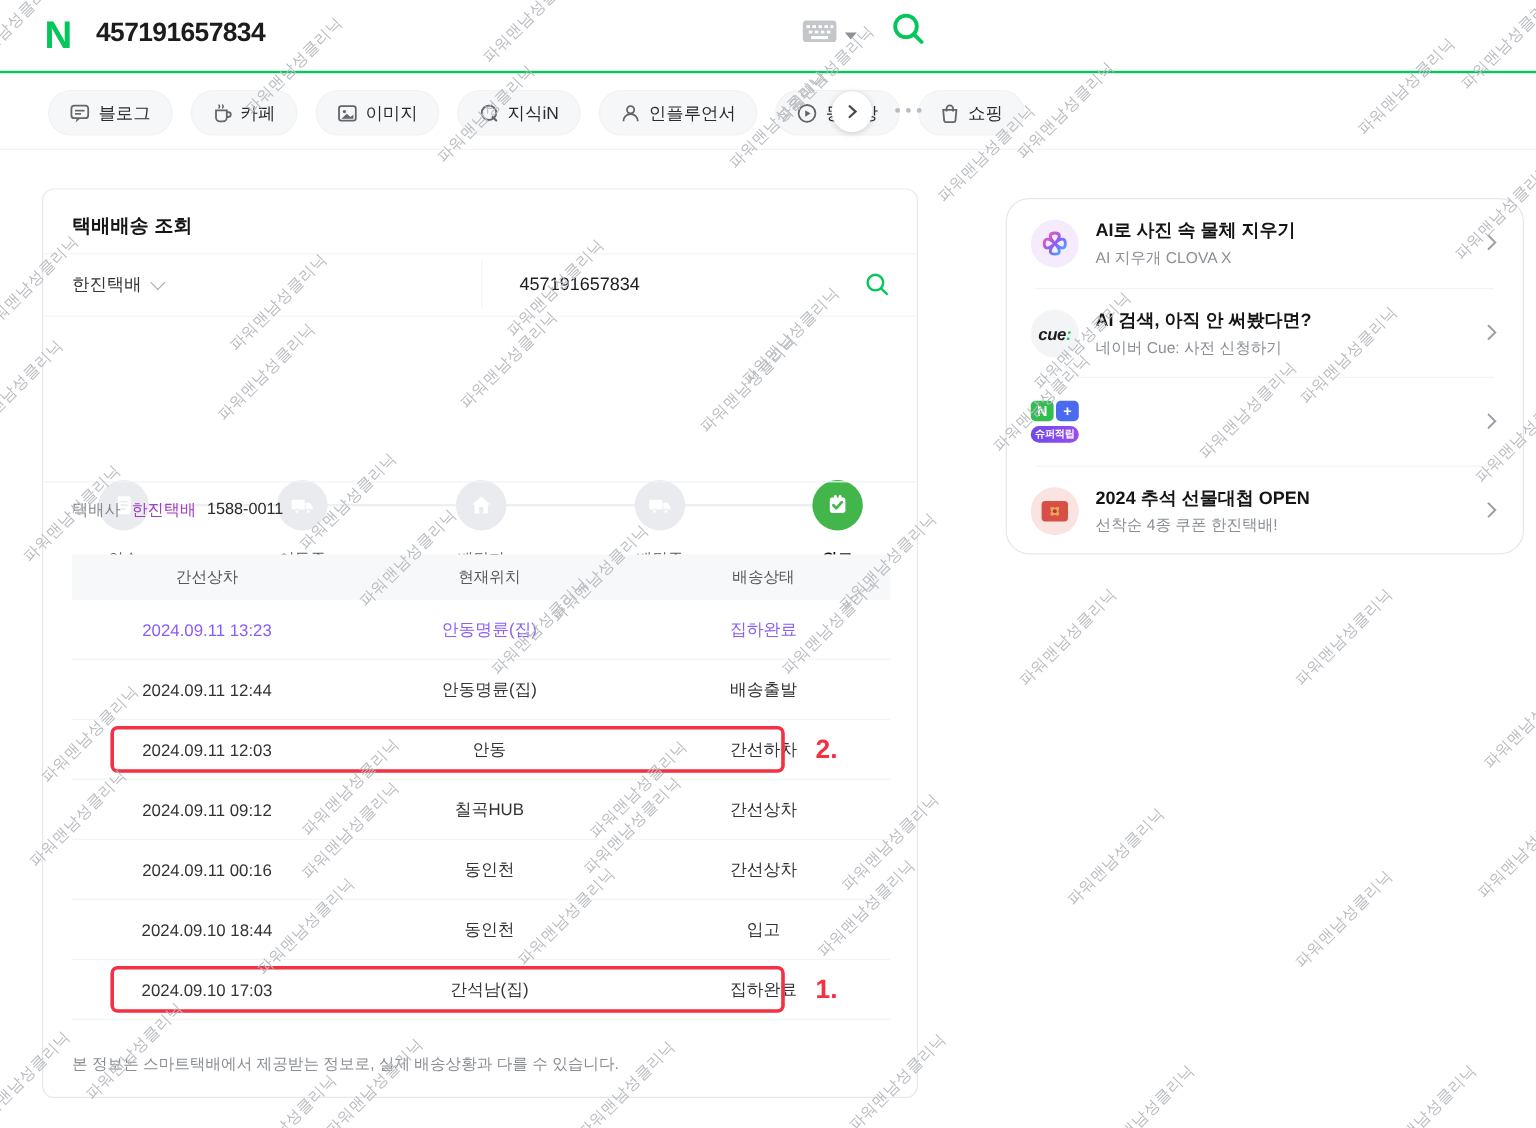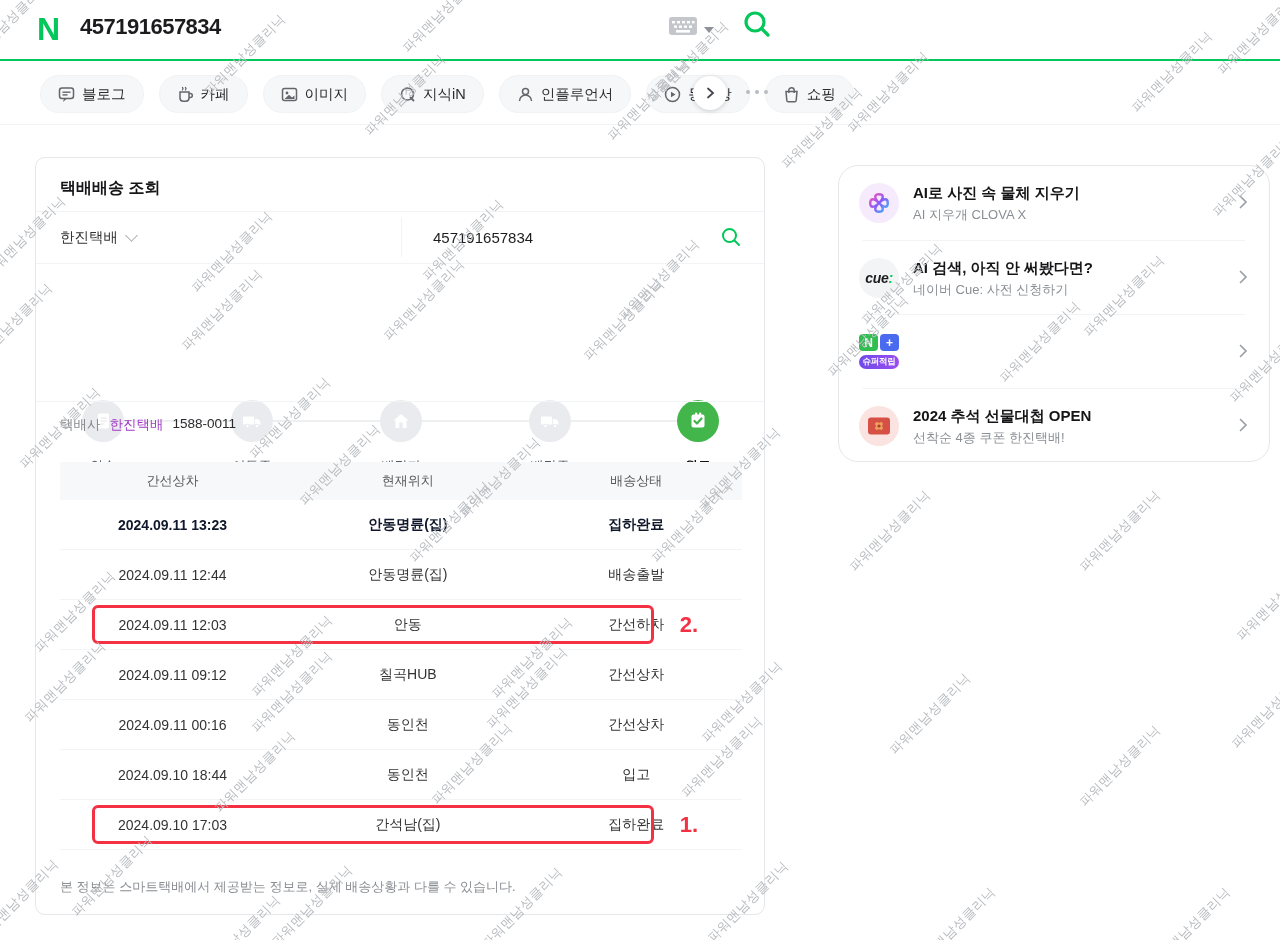--- a/index.html
+++ b/index.html
@@ -53,21 +53,21 @@
   .courier-line{position:absolute;left:24px;top:258px;display:flex;align-items:flex-start;gap:9px;font-size:13.5px;}
   .courier-line .lab{color:#85888d;}
   .courier-line .name{color:var(--link-purple);cursor:pointer;}
   .courier-line .phone{color:#2a2a2c;}
 
   
   .ttable{position:absolute;left:24px;top:304px;width:682px;}
   .thead{display:flex;height:38px;background:#f7f8fa;align-items:center;font-size:13px;color:#55585c;}
   .trow{display:flex;height:50px;align-items:center;font-size:14px;color:#333;border-bottom:1px solid #f3f4f6;position:relative;}
   .c1{width:33%;text-align:center;} .c2{width:36%;text-align:center;} .c3{width:31%;text-align:center;}
-  .trow.bold{font-weight:bold;color:#0f172a;}
+  .trow.bold{font-weight:normal;color:#8b5cf6;}
   .red-box{position:absolute;left:32px;right:88px;top:5px;bottom:5px;border:3px solid var(--highlight-red);border-radius:6px;pointer-events:none;z-index:5;}
   .red-num{position:absolute;right:44px;top:50%;transform:translateY(-50%);color:var(--highlight-red);font-size:22px;font-weight:bold;z-index:5;}
   .disclaimer{position:absolute;left:24px;top:720px;font-size:13px;color:#8a8d92;}
 
   
   .promo-card{left:838px;top:165px;width:432px;height:297px;border-radius:20px;}
   .promo-row{position:absolute;left:0;width:100%;height:74px;cursor:pointer;}
   .promo-row .icon-wrap{position:absolute;left:20px;top:17px;width:40px;height:40px;border-radius:50%;display:flex;align-items:center;justify-content:center;}
   .promo-txt{position:absolute;left:74px;top:17px;}
   .promo-title{font-size:15px;font-weight:bold;color:#151517;line-height:20px;}

